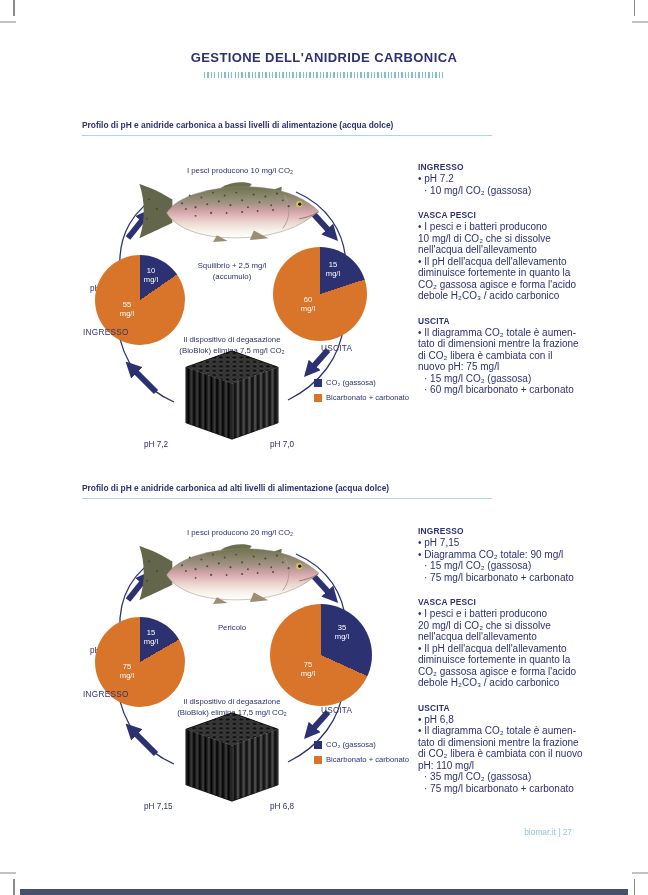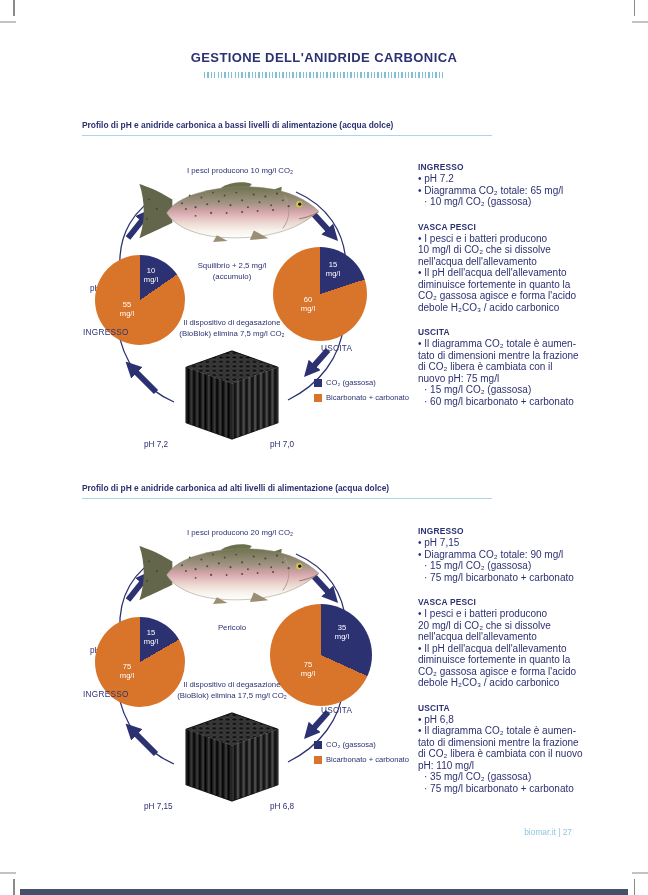--- a/index.html
+++ b/index.html
@@ -48,21 +48,21 @@
   .pie-in .lc{left:10px;top:46px;width:44px;}
   .d1 .pie-out .lg{left:40px;top:14px;}
   .d1 .pie-out .lc{left:13px;top:49px;width:44px;}
   .d2 .pie-out .lg{left:52px;top:20px;}
   .d2 .pie-out .lc{left:16px;top:57px;width:44px;}
   .io-label{position:absolute;font-size:8.2px;letter-spacing:.3px;color:var(--navy);}
   .io-in{left:1px;top:166px;}
   .io-out{left:239px;top:182px;}
   .center-text{position:absolute;left:92px;top:98px;width:116px;text-align:center;
                font-size:7.8px;line-height:11px;color:var(--navy);}
-  .degas-text{position:absolute;left:80px;top:155px;width:140px;text-align:center;
+  .degas-text{position:absolute;left:80px;top:172px;width:140px;text-align:center;
               font-size:7.8px;line-height:11px;color:var(--navy);}
   .bioblok{position:absolute;left:102px;top:188px;width:96px;height:90px;}
   .legend{position:absolute;left:232px;top:216px;}
   .lrow{display:flex;align-items:center;margin-bottom:6px;}
   .sq{width:8px;height:8px;display:inline-block;margin-right:4px;flex:0 0 auto;}
   .ltext{font-size:7.6px;color:var(--navy);white-space:nowrap;}
   
   .panel{position:absolute;width:218px;}
   .panel1{left:418px;top:162px;}
   .panel2{left:418px;top:526px;}
@@ -246,21 +246,20 @@
     </div>
 
     <div class="ph ph-bl">pH 7,2</div>
     <div class="ph ph-br">pH 7,0</div>
   </div>
 
   <div class="panel panel1">
       <div class="pblock">
         <div class="ptitle">INGRESSO</div>
         <div class="pline">• pH 7.2</div>
-        <div class="pline">• Diagramma CO₂ totale: 65 mg/l</div>
         <div class="pline sub">· 10 mg/l CO₂ (gassosa)</div>
       </div>
       <div class="pblock">
         <div class="ptitle">VASCA PESCI</div>
         <div class="pline">• I pesci e i batteri producono</div>
         <div class="pline">10 mg/l di CO₂ che si dissolve</div>
         <div class="pline">nell'acqua dell'allevamento</div>
         <div class="pline">• Il pH dell'acqua dell'allevamento</div>
         <div class="pline">diminuisce fortemente in quanto la</div>
         <div class="pline">CO₂ gassosa agisce e forma l'acido</div>

